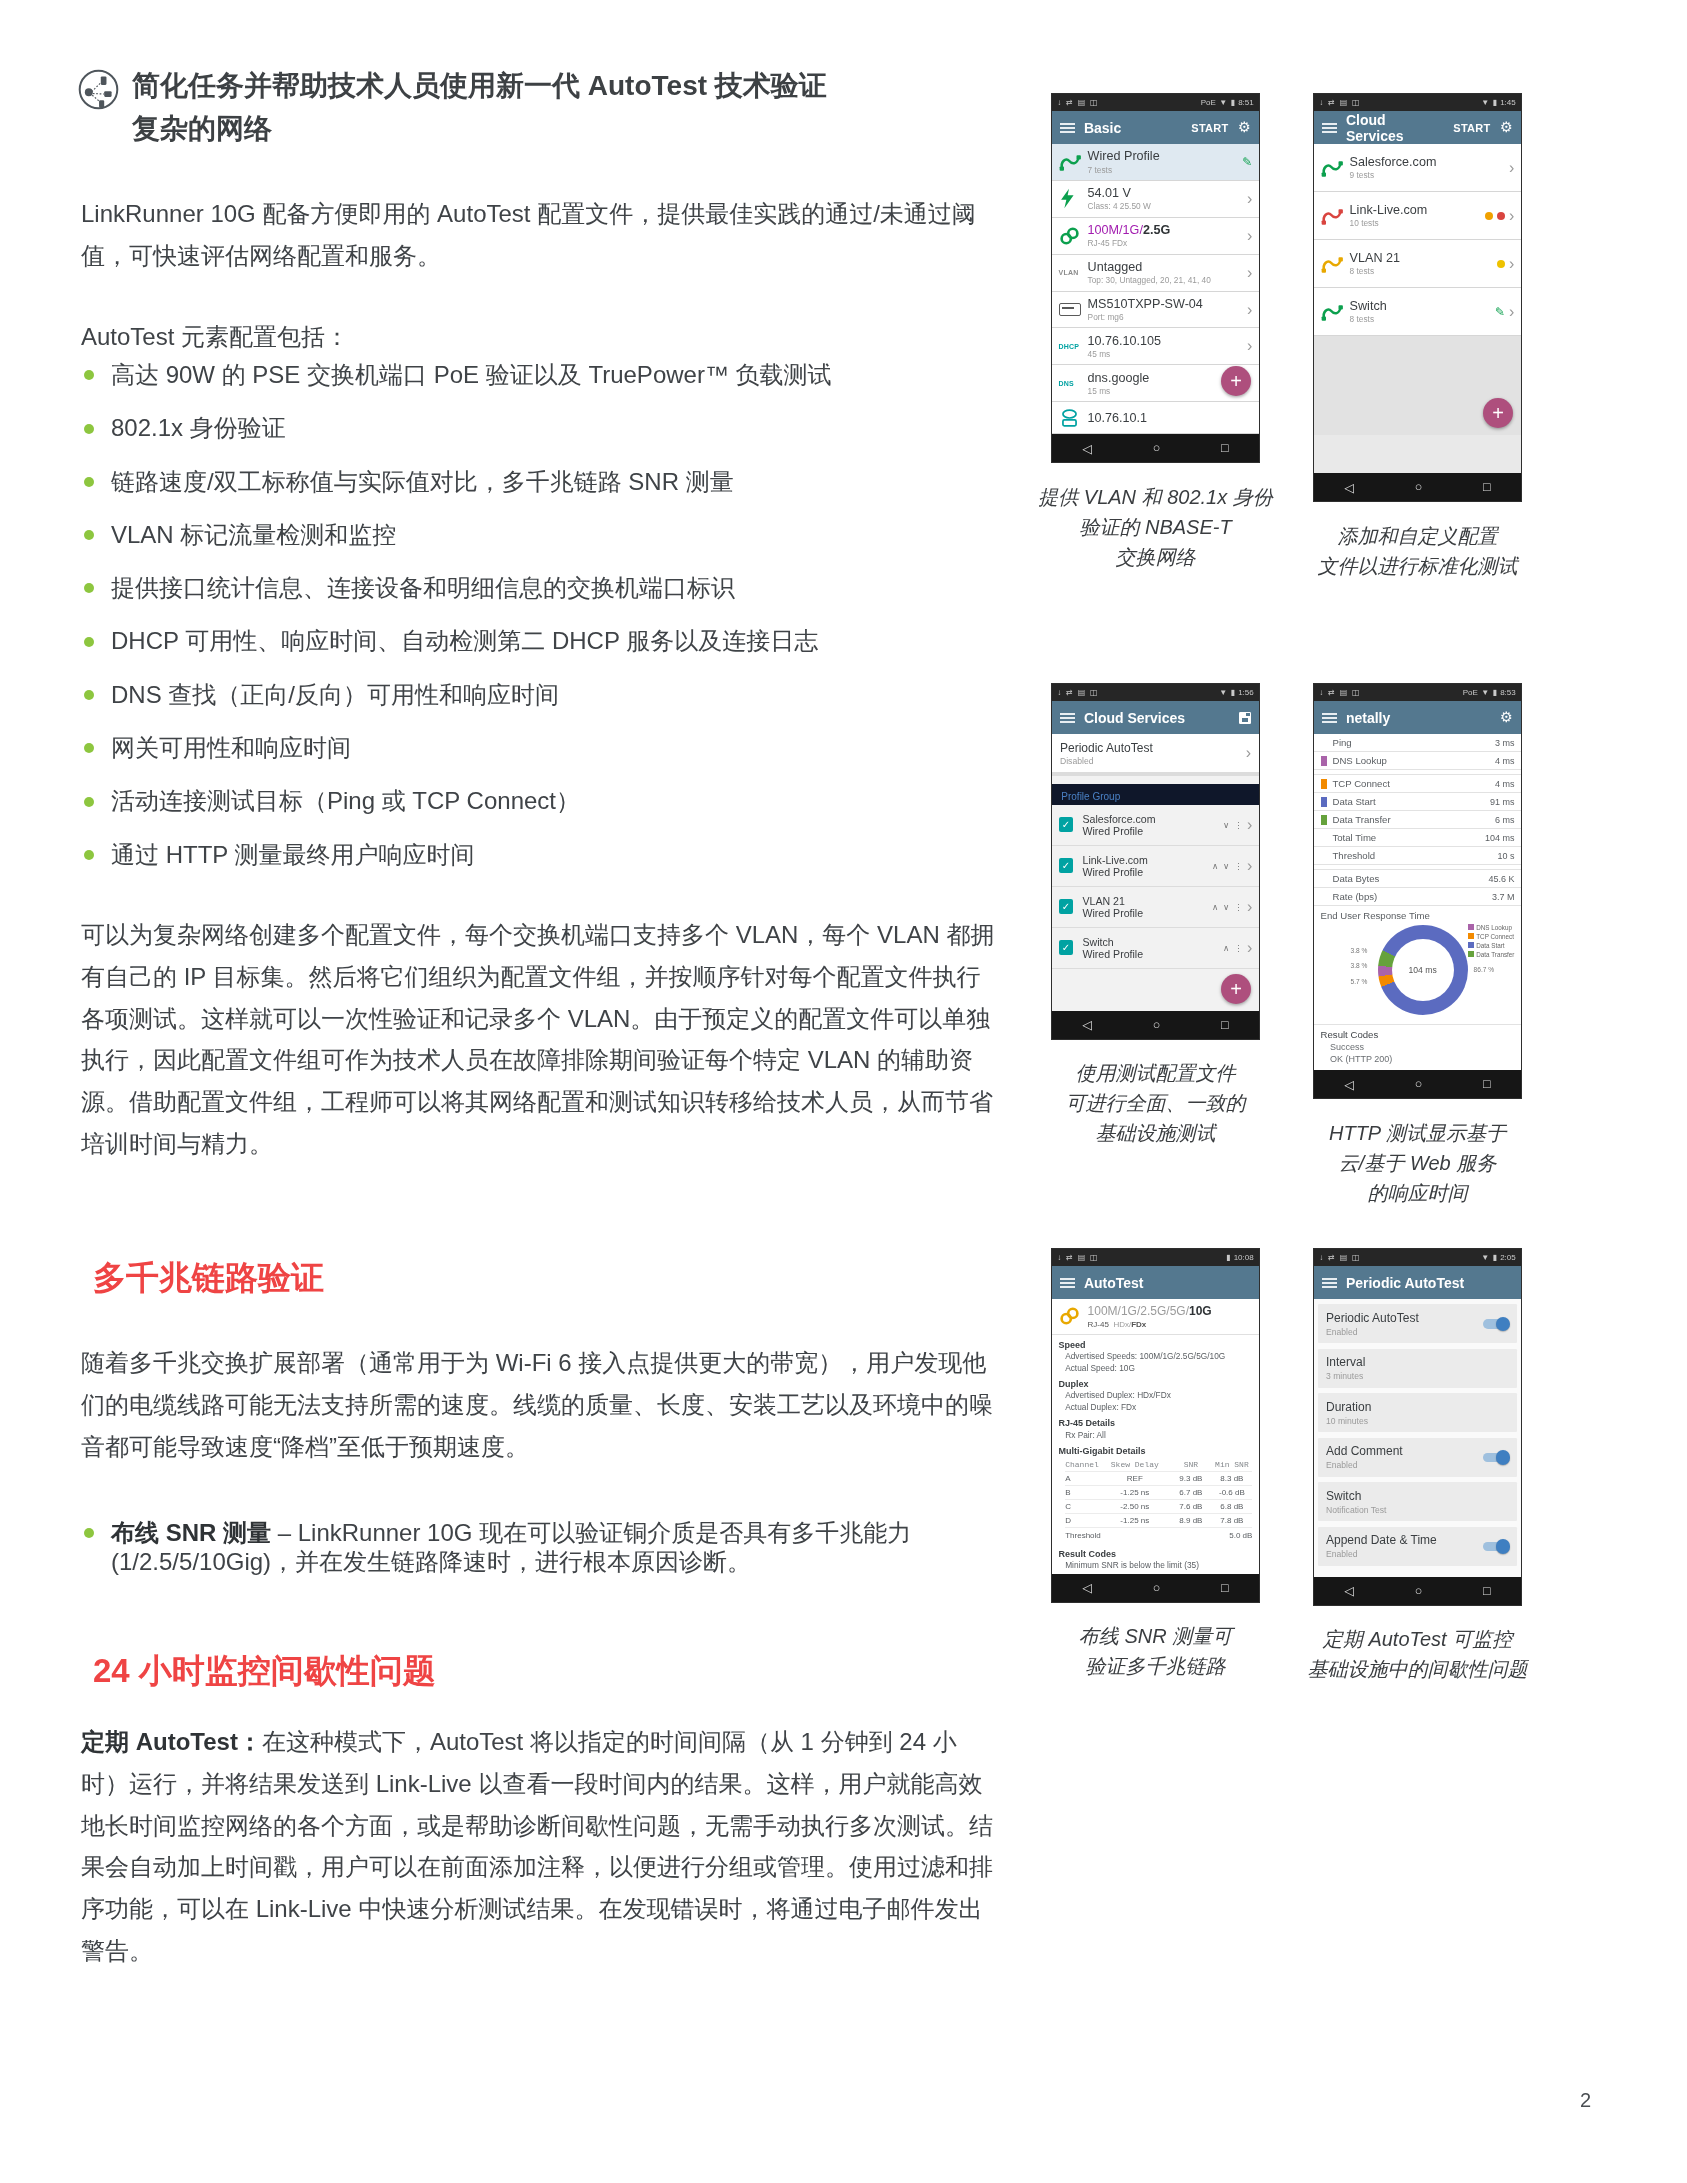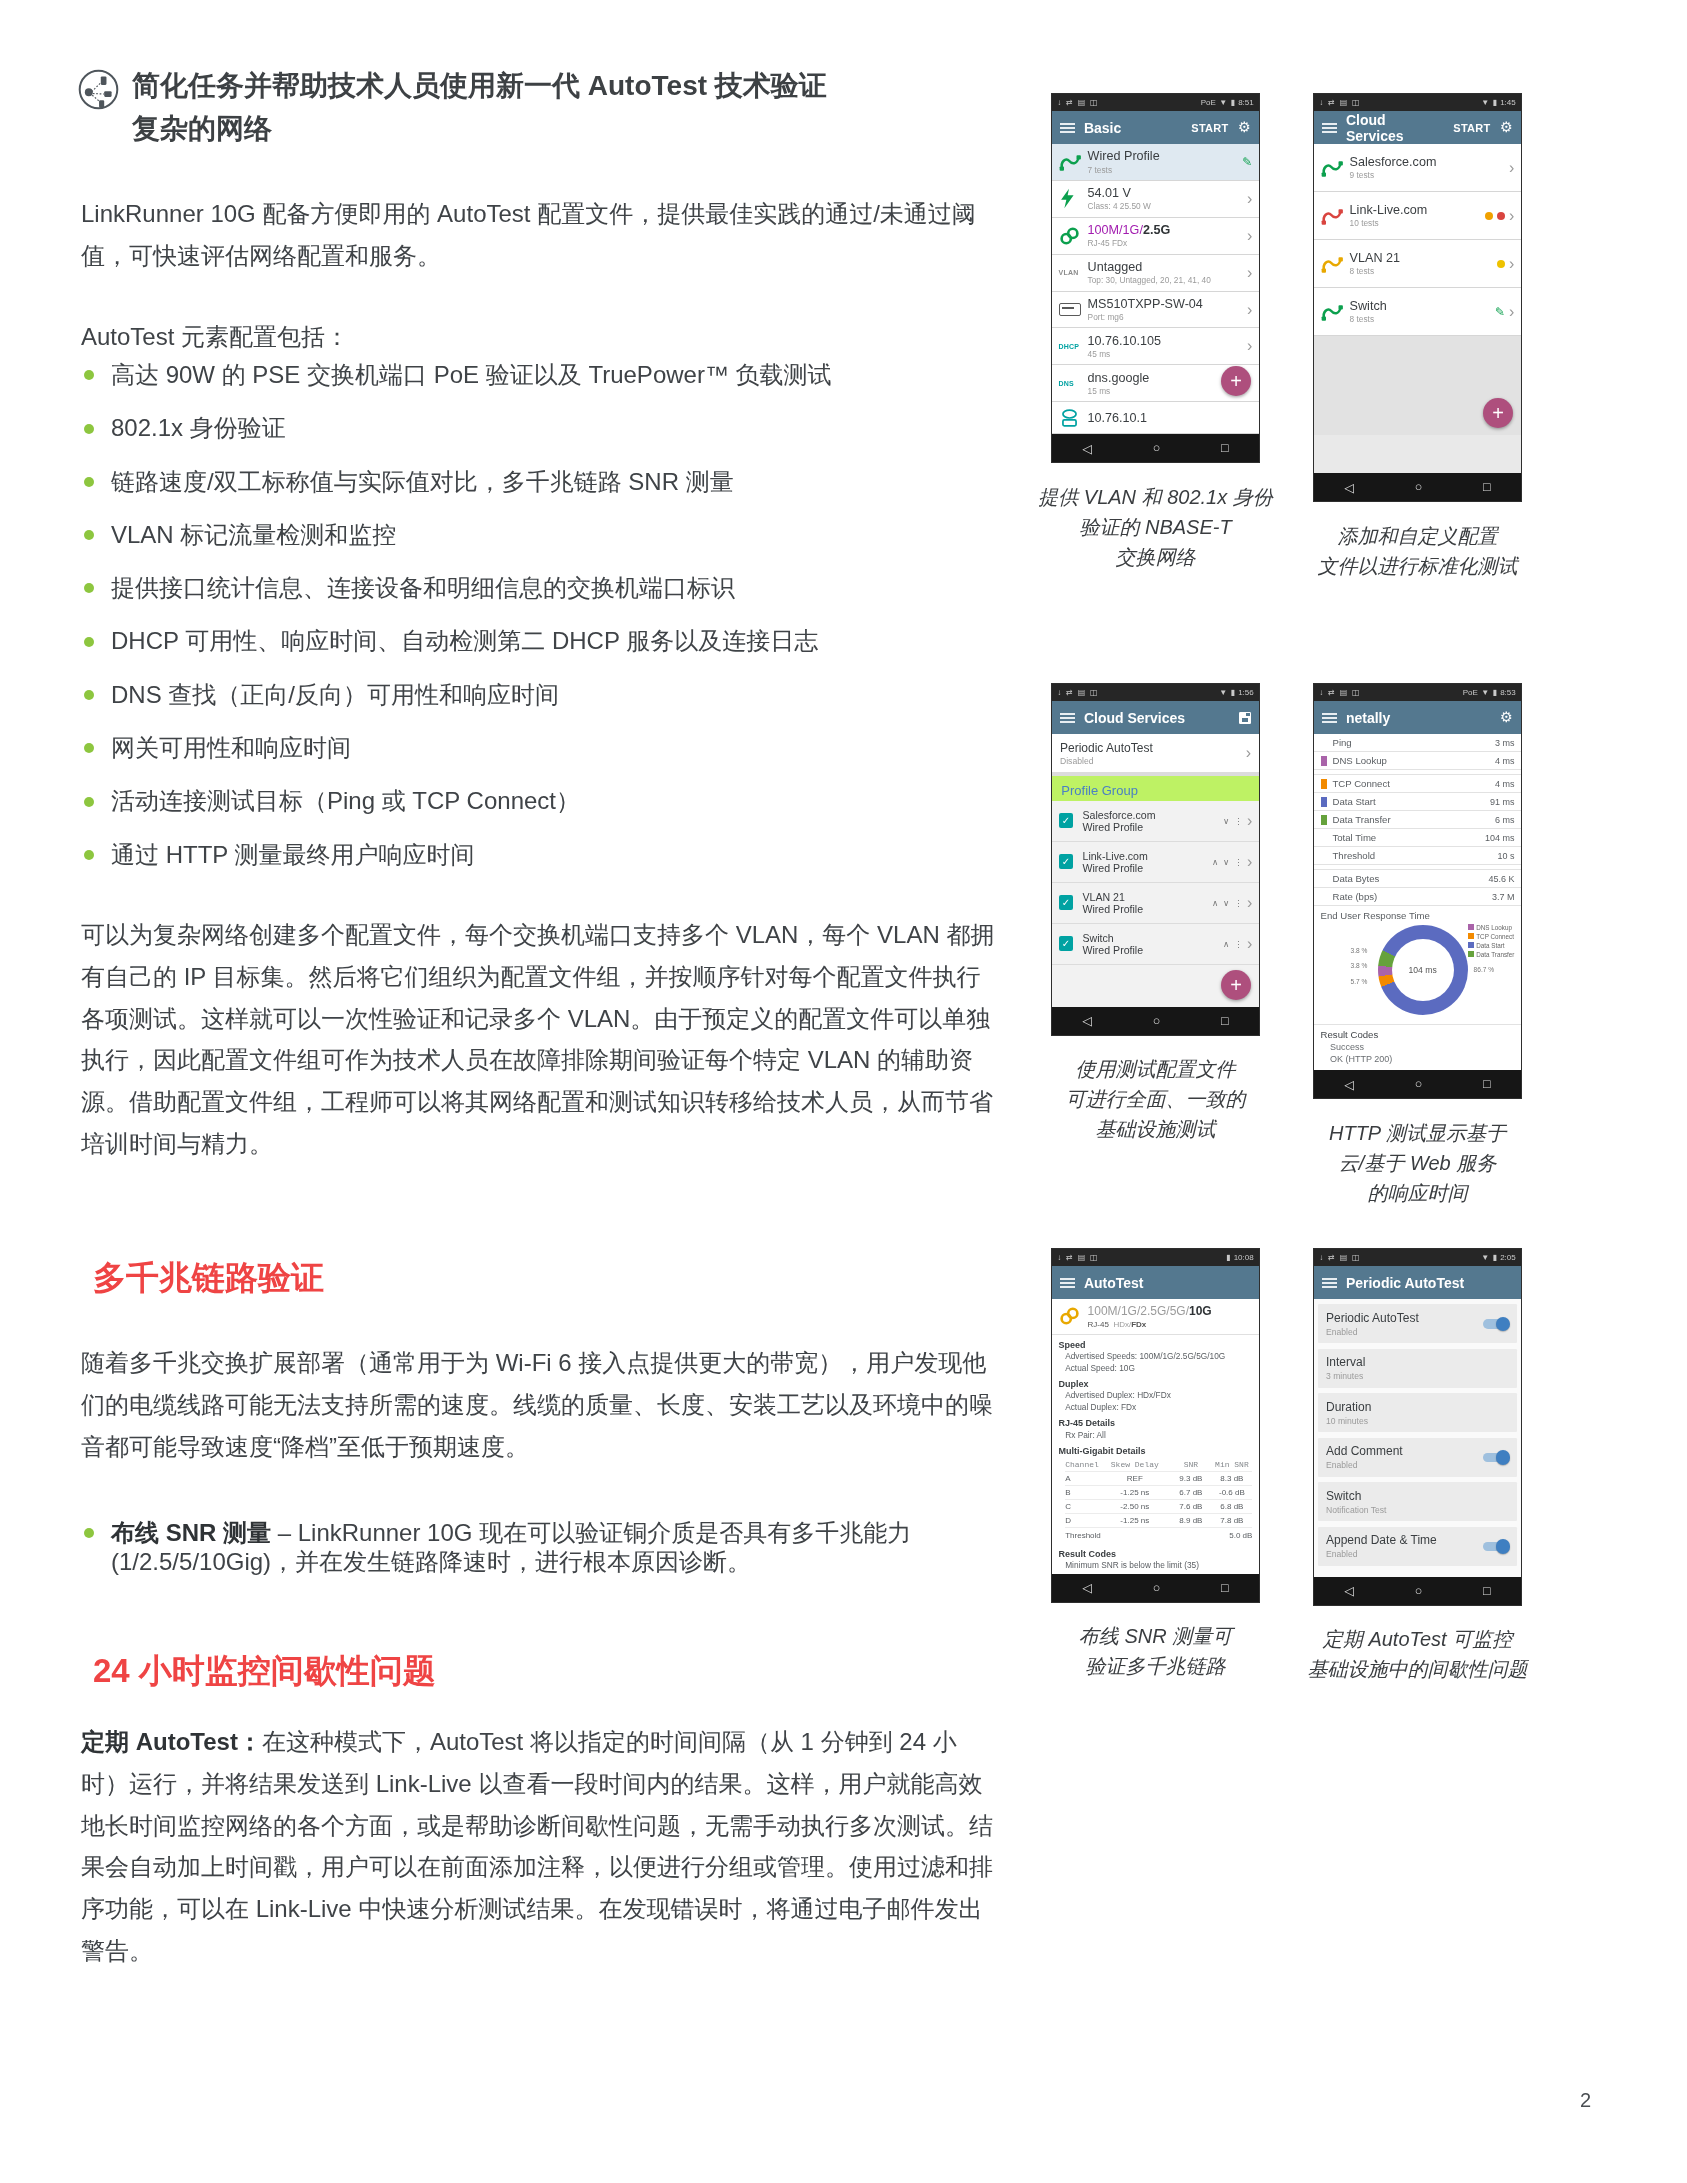--- a/index.html
+++ b/index.html
@@ -76,21 +76,21 @@
   .plug-red{fill:#d9443f;}
   .plug-yellow{fill:#e8a800;}
   .switch-ic{width:20px;height:10.6px;border:1.7px solid #5a5a5a;border-radius:2px;position:relative;}
   .switch-ic::after{content:"";position:absolute;left:2px;top:2.6px;width:12px;height:2.6px;
       background:#5a5a5a;box-shadow:5.3px 0 0 -3.3px #5a5a5a;}
 
   
   .p3-periodic{background:#fff;border-bottom:4px solid #dcdcdc;padding:6.6px 8px;display:flex;align-items:center;}
   .p3-periodic .t{font-size:12px;color:#3a3e41;}
   .p3-periodic .s{font-size:8.6px;color:#9b9b9b;margin-top:1.3px;}
-  .group-label{font-size:13px;color:#4a80c4;padding:6.6px 9.3px 2.6px;background:#bef264;}
+  .group-label{font-size:10px;color:#4a80c4;padding:6.6px 9.3px 2.6px;background:#0f172a;margin-top:8px;}
   .check-row{display:flex;align-items:center;background:#f2f2f2;border-bottom:0.7px solid #dcdcdc;padding:8px 6.6px;min-height:40px;box-sizing:border-box;}
   .cbox{width:14.6px;height:14.6px;background:#00a2a2;border-radius:2px;color:#fff;font-size:10px;display:flex;align-items:center;justify-content:center;margin-right:9.3px;flex:0 0 14.6px;}
   .check-row .rmain{flex:1;}
   .check-row .tic{font-size:8.6px;color:#777;display:flex;gap:4.6px;align-items:center;}
 
   
   .metric{display:flex;align-items:center;background:#fff;border-bottom:0.7px solid #e2e2e2;padding:2px 6.6px;height:18px;box-sizing:border-box;}
   .metric .sq{width:6.6px;height:10px;margin-right:5.3px;flex:0 0 6.6px;}
   .sq-none{background:transparent;}
   .sq-purple{background:#a963a9;}

